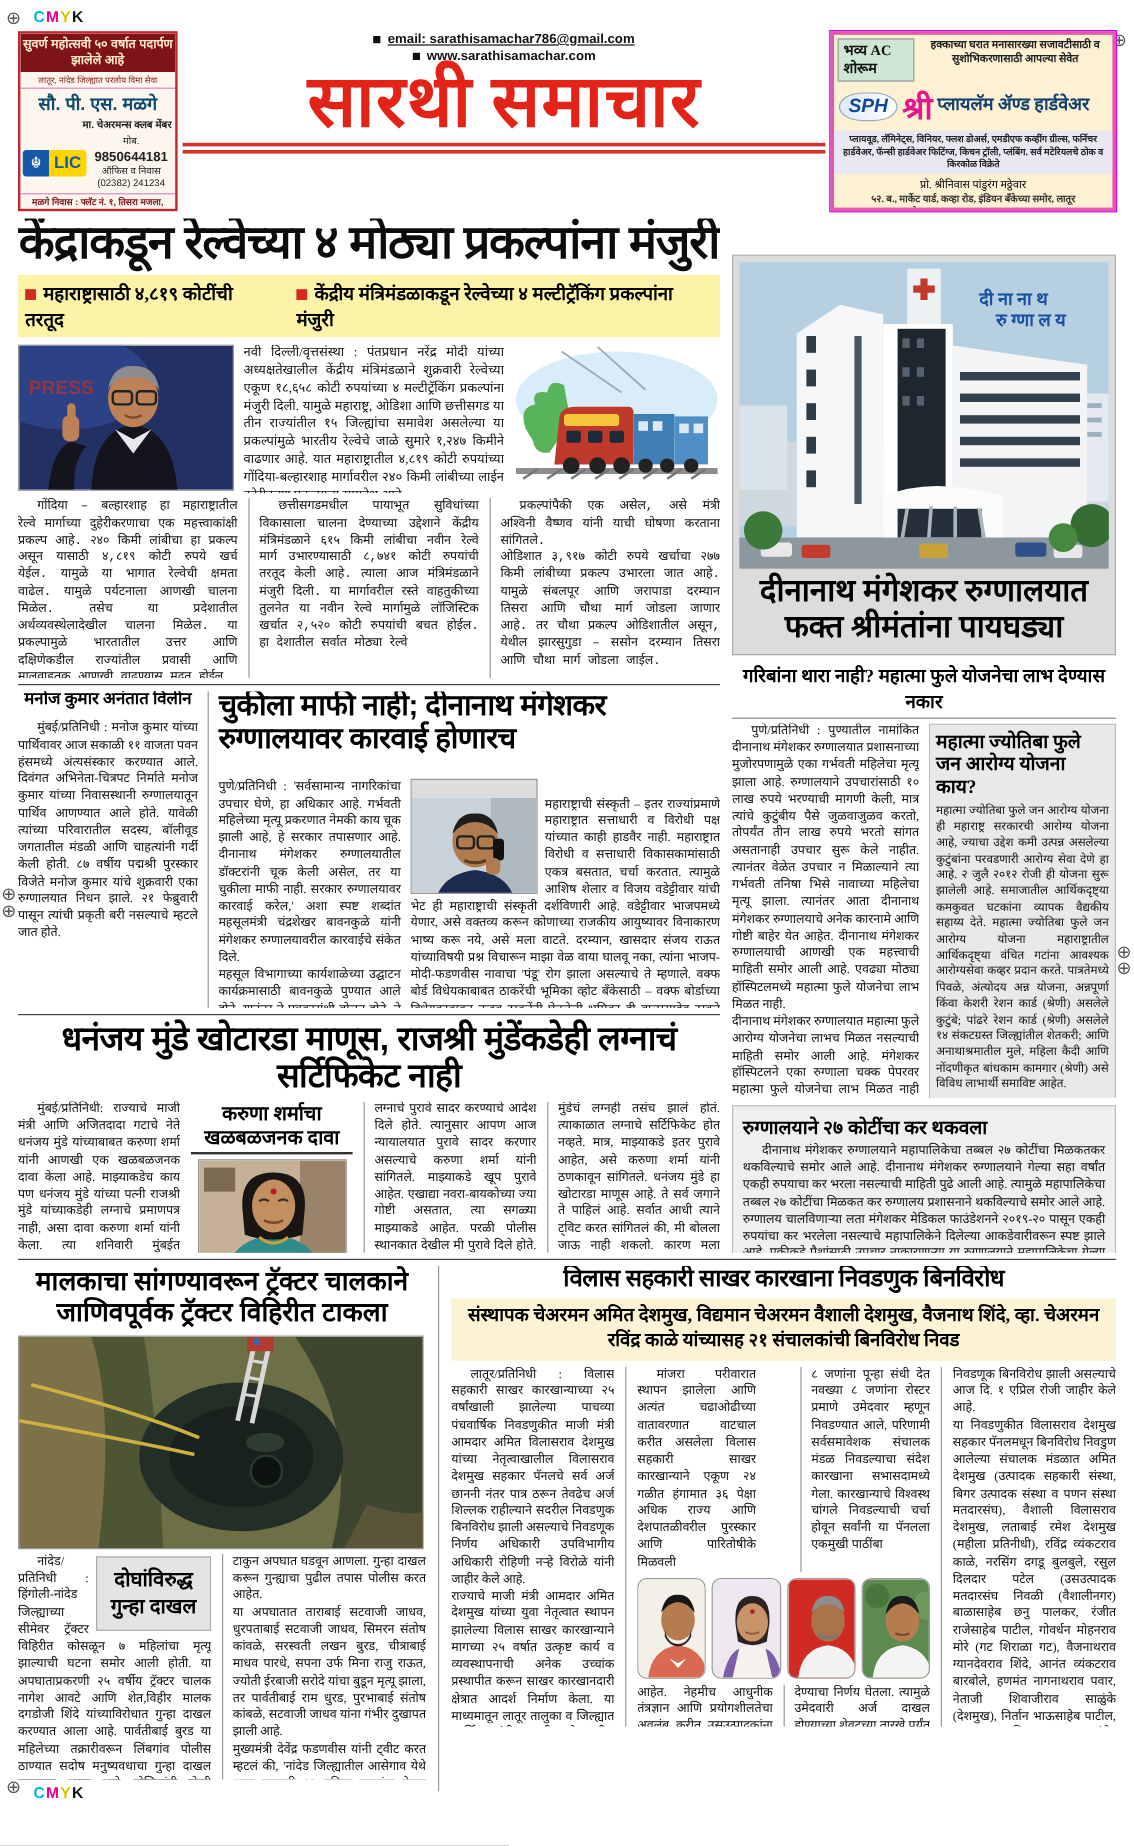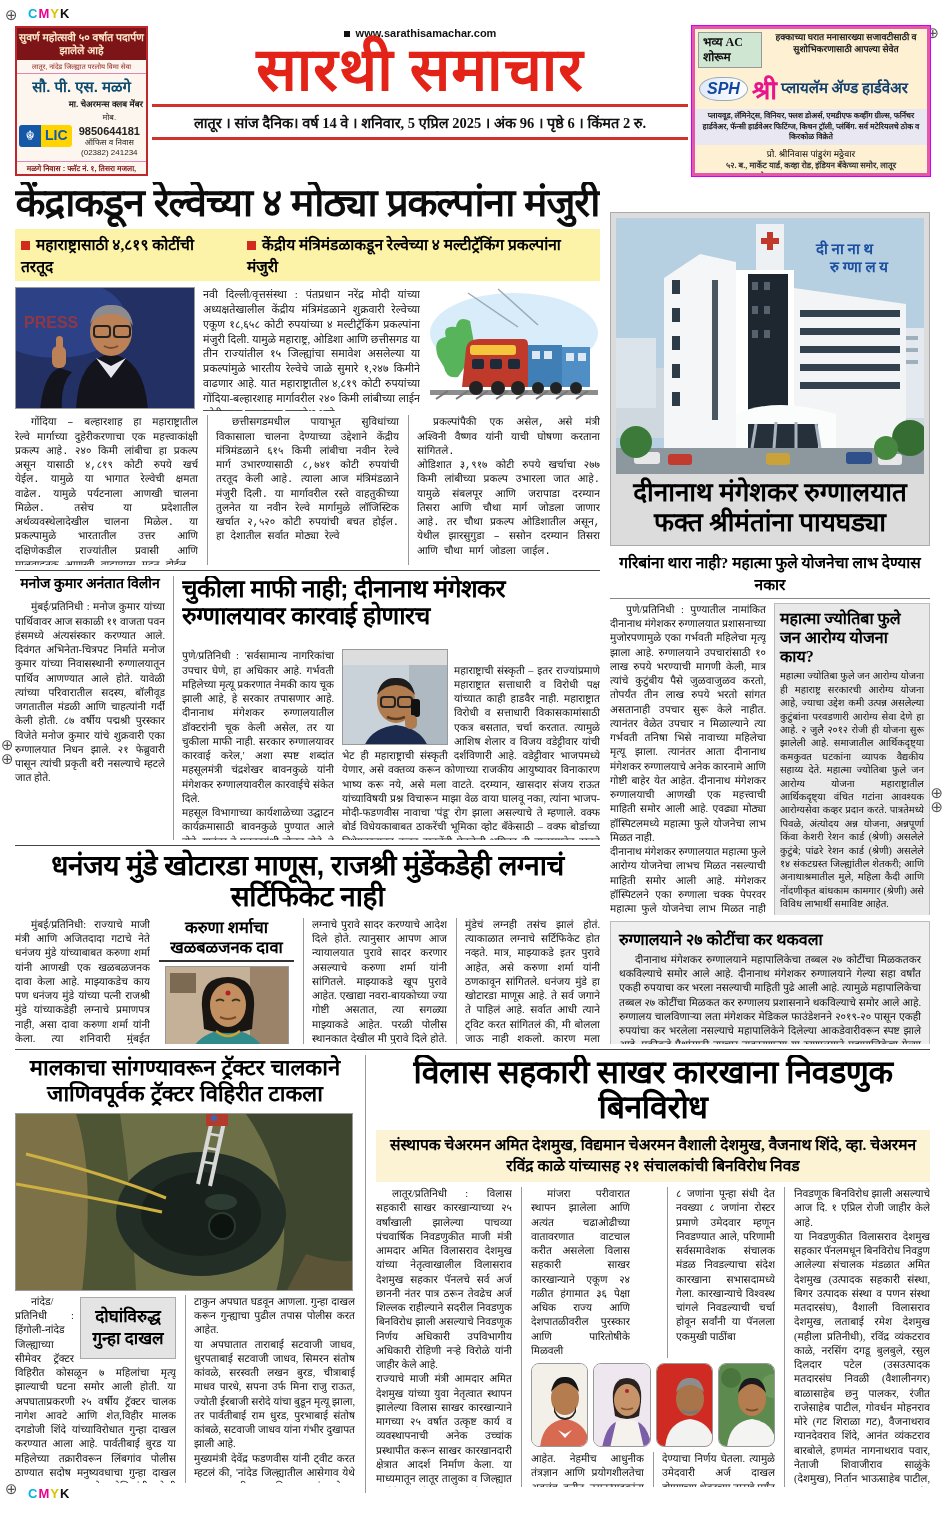--- a/index.html
+++ b/index.html
@@ -95,21 +95,21 @@
   .tax-box h3 { font-size:16px; font-weight:900; margin-bottom:3px; }
 
   
   .bottom-section { display:flex; gap:10px; height:438px; overflow:hidden; margin-top:4px; }
   .tractor { width:340px; overflow:hidden; }
   .tractor h2 { font-family:"Liberation Sans",sans-serif; font-size:22px; font-weight:900; text-align:center; line-height:1.2; margin-bottom:5px; }
   .tractor-cols { display:flex; gap:9px; height:188px; overflow:hidden; margin-top:4px; }
   .tractor-cols > div { flex:1; overflow:hidden; }
   .crime-box { background:#e4e4e4; border:1px solid #aaa; float:right; width:96px; margin:2px 0 4px 6px; padding:8px 4px; font-size:17px; font-weight:900; text-align:center; line-height:1.3; }
   .sugar { flex:1; overflow:hidden; }
-  .sugar h2 { font-family:"Liberation Sans",sans-serif; font-size:32px; font-weight:900; text-align:center; line-height:1.1; letter-spacing:-0.5px; }
+  .sugar h2 { font-family:"Liberation Sans",sans-serif; font-size:20px; font-weight:900; text-align:center; line-height:1.1; letter-spacing:-0.5px; }
   .cream-strip { background:#fcf2d4; font-weight:bold; font-size:15.5px; text-align:center; padding:5px 10px; line-height:1.35; margin:5px 0; }
   .sugar-cols { display:flex; gap:9px; height:300px; overflow:hidden; }
   .sugar-col1, .sugar-col4 { width:136px; overflow:hidden; }
   .sugar-mid { flex:1; overflow:hidden; }
   .sugar-mid-row { display:flex; gap:9px; }
   .sugar-mid-row > div { flex:1; overflow:hidden; }
   .portraits { display:flex; gap:5px; justify-content:center; margin:5px 0; }
   .portrait { width:66px; height:84px; border:1px solid #999; border-radius:8px; overflow:hidden; }
 </style>
 </head>
@@ -145,25 +145,25 @@
             <div class="big">9850644181</div>
             <div>ऑफिस व निवास</div>
             <div>(02382) 241234</div>
           </div>
         </div>
         <div class="lic-addr">मळगे निवास : फ्लॅट नं. १, तिसरा मजला, शिवकमल सिल्वर आर्च, गंडीस्टोन, औसा रोड, लातूर</div>
       </div>
 
       <div class="masthead">
         <div class="contact">
+          <div><span class="bsq"></span><span class="u">email: sarathisamachar786@gmail.com</span></div>
           <div><span class="bsq"></span><span>www.sarathisamachar.com</span></div>
         </div>
         <div class="mast-title">सारथी समाचार</div>
         <div class="rule-red"></div>
-        <div class="dateline">लातूर । सांज दैनिक। वर्ष 14 वे । शनिवार, 5 एप्रिल 2025 । अंक 96 । पृष्ठे 6 । किंमत 2 रु.</div>
         <div class="rule-red"></div>
       </div>
 
       <div class="sph-ad">
         <div class="sph-top">
           <div class="sph-showroom" style="white-space:pre-line;">भव्य AC
 शोरूम</div>
           <div class="sph-tagline">हक्काच्या घरात मनासारख्या सजावटीसाठी व सुशोभिकरणासाठी आपल्या सेवेत</div>
         </div>
         <div class="sph-brandrow">

